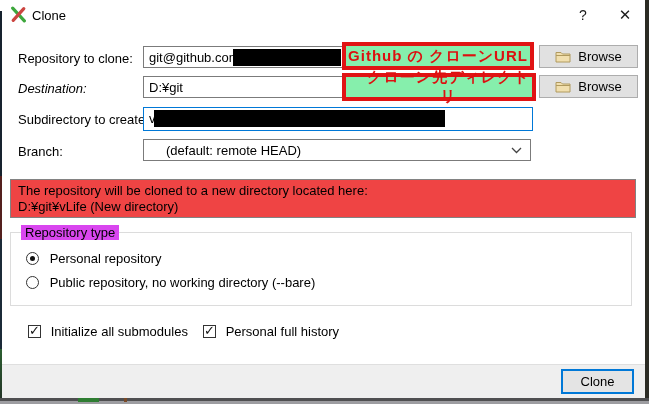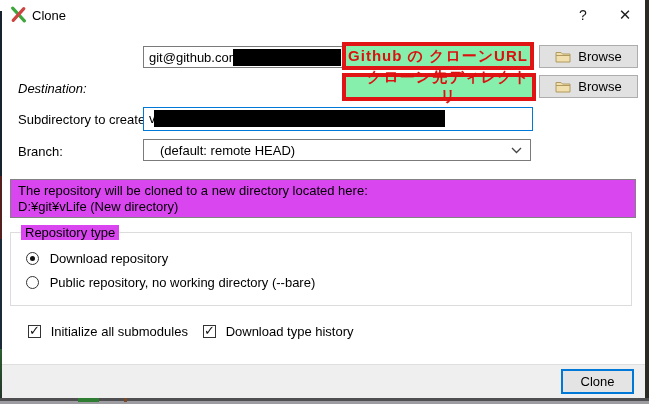--- a/index.html
+++ b/index.html
@@ -19,39 +19,39 @@
   .close-btn { left:608px; font-size:15px; }
 
   
   .f-label { left:18px; color:#000; }
 
   
   .txt { left:143px; width:390px; height:22px; border:1px solid #7b7b7b; background:#fff;
          padding:3px 5px 0 5px; font-size:13px; white-space:nowrap; overflow:hidden; }
   .txt-focus { border:1px solid #0078d7; }
   .combo { left:143px; width:388px; height:22px; border:1px solid #7b7b7b; background:#fff;
-           padding:3px 5px 0 16px; font-size:13px; }
+           padding:3px 5px 0 22px; font-size:13px; }
   .combo .chev { position:absolute; right:8px; top:7px; }
 
   .redact { background:#000; height:17px; }
 
   
   .anno { border:4px solid #e01414; background:#86efac; color:#dd1010; font-weight:bold;
           font-size:15px; text-align:center; letter-spacing:1px; z-index:5;
           display:flex; align-items:center; justify-content:center; }
 
   
   .browse-btn { left:539px; width:99px; height:23px; background:#e1e1e1;
                 border:1px solid #adadad; display:flex; align-items:center;
                 justify-content:center; gap:7px; font-size:13px; }
   .clone-btn { left:561px; top:369px; width:73px; height:25px; background:#e4e4e4;
                border:2px solid #0078d7; text-align:center; line-height:21px; font-size:13px; }
 
   
-  .info-box { left:10px; top:179px; width:626px; height:39px; background:#d946ef;
+  .info-box { left:10px; top:179px; width:626px; height:39px; background:#ef4444;
               border:1px solid #828282; padding:3px 7px; line-height:16px; font-size:13px; }
 
   
   .group-box { left:10px; top:232px; width:622px; height:74px; border:1px solid #dcdcdc; }
   .group-label { left:21px; top:225px; background:#d946ef; padding:0 4px; font-size:13px; }
 
   .radio-row { left:26px; height:14px; }
   .radio { display:inline-block; width:13px; height:13px; border:1px solid #333;
            border-radius:50%; background:#fff; vertical-align:-2px; position:relative; }
   .radio.sel::after { content:""; position:absolute; left:3px; top:3px; width:5px; height:5px;
@@ -85,36 +85,40 @@
   <div class="abs title-bar">
     <svg class="abs app-icon" viewBox="0 0 16 16">
       <path d="M2.5 2 L13.5 14" stroke="#3da73c" stroke-width="3" stroke-linecap="round" fill="none"></path>
       <path d="M13 2.5 L3 13.5" stroke="#cc4540" stroke-width="3" stroke-linecap="round" fill="none"></path>
     </svg>
     <span class="abs title-text">Clone</span>
     <span class="abs tb-btn help-btn">?</span>
     <span class="abs tb-btn close-btn">✕</span>
   </div>
 
+  <span class="abs f-label" style="top:51px;">Repository to clone:</span>
   <div class="abs txt" style="top:46px;">
     <span>git@github.com:</span>
   </div>
   <div class="abs redact" style="left:233px; top:49px; width:108px;"></div>
   <div class="abs anno" style="left:342px; top:42px; width:192px; height:28px;">
     <span>Github の クローンURL</span>
   </div>
   <div class="abs browse-btn" style="top:45px;">
     <svg width="16" height="13" viewBox="0 0 16 13">
       <path d="M1 2.5 L6 2.5 L7.5 4 L15 4 L15 12 L1 12 Z" fill="#f1dfae" stroke="#b09a5e" stroke-width="1"></path>
       <path d="M1 5.5 L15 5.5" stroke="#b09a5e" stroke-width="1"></path>
     </svg>
     <span>Browse</span>
   </div>
 
   <span class="abs f-label" style="top:81px;font-style:italic;">Destination:</span>
+  <div class="abs txt" style="top:76px;">
+    <span>D:¥git</span>
+  </div>
   <div class="abs anno" style="left:342px; top:73px; width:194px; height:28px;padding-left:19px;">
     <span>クローン先ディレクトリ</span>
   </div>
   <div class="abs browse-btn" style="top:75px;">
     <svg width="16" height="13" viewBox="0 0 16 13">
       <path d="M1 2.5 L6 2.5 L7.5 4 L15 4 L15 12 L1 12 Z" fill="#f1dfae" stroke="#b09a5e" stroke-width="1"></path>
       <path d="M1 5.5 L15 5.5" stroke="#b09a5e" stroke-width="1"></path>
     </svg>
     <span>Browse</span>
   </div>
@@ -136,34 +140,34 @@
   <div class="abs info-box">
     <div>The repository will be cloned to a new directory located here:</div>
     <div>D:¥git¥vLife (New directory)</div>
   </div>
 
   <div class="abs group-box"></div>
   <span class="abs group-label">Repository type</span>
 
   <div class="abs radio-row" style="top:251px;">
     <span class="radio sel"></span>
-    <span class="radio-label">Download repository</span>
+    <span class="radio-label">Personal repository</span>
   </div>
   <div class="abs radio-row" style="top:275px;">
     <span class="radio"></span>
     <span class="radio-label">Public repository, no working directory  (--bare)</span>
   </div>
 
   <div class="abs check-row" style="left:28px; top:324px;">
     <span class="checkbox"><span class="mark">✓</span></span>
     <span class="check-label">Initialize all submodules</span>
   </div>
   <div class="abs check-row" style="left:203px; top:324px;">
     <span class="checkbox"><span class="mark">✓</span></span>
-    <span class="check-label">Download type history</span>
+    <span class="check-label">Personal full history</span>
   </div>
 
   <div class="abs footer"></div>
   <div class="abs clone-btn">Clone</div>
 
   <div class="abs edge-left"></div>
   <div class="abs edge-right"></div>
   <div class="abs edge-bottom-dark"></div>
   <div class="abs edge-bottom-lite"></div>
   <div class="abs frag-green"></div>

